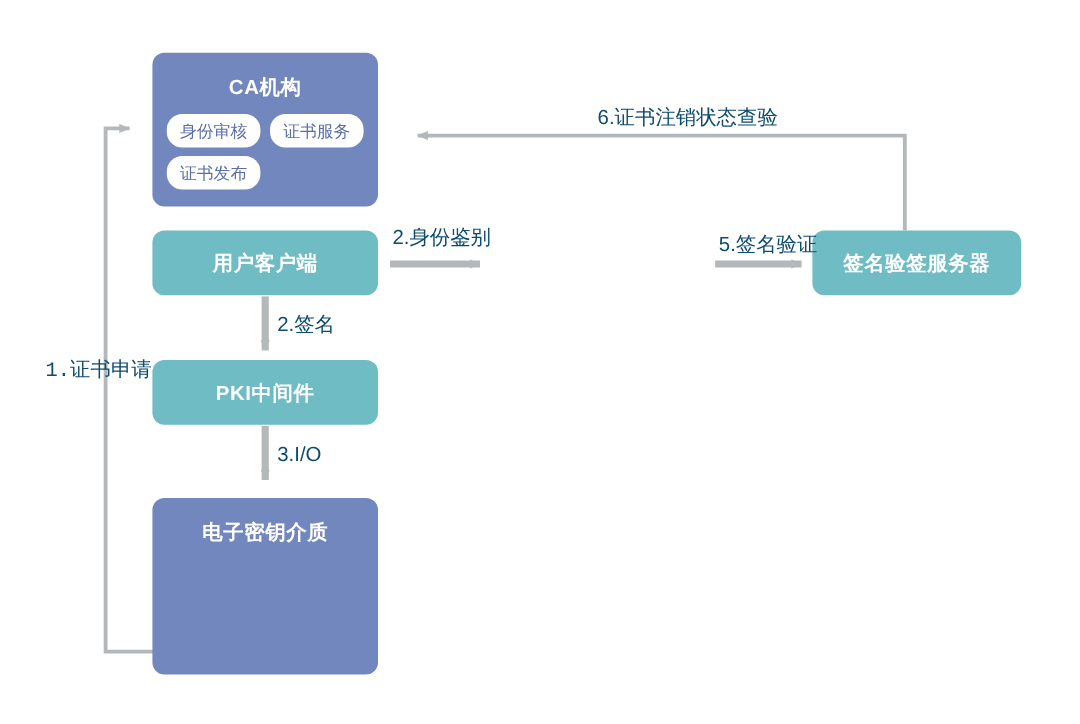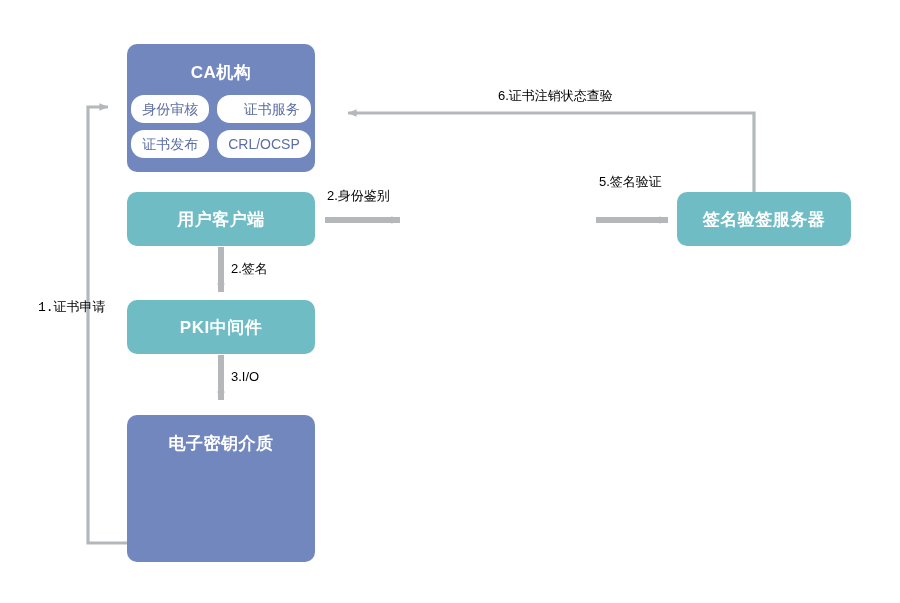--- a/index.html
+++ b/index.html
@@ -60,22 +60,22 @@
     font-size: 14px;
     line-height: 1;
     padding: 7px 11px;
     min-width: 76px;
     text-align: right;
     box-sizing: border-box;
     white-space: nowrap;
   }
   .edge-label {
     position: absolute;
-    color: #000000;
-    font-size: 13px;
+    color: #0c4a6e;
+    font-size: 17px;
     white-space: nowrap;
     line-height: 1;
   }
   svg.edges {
     position: absolute;
     left: 0;
     top: 0;
     width: 900px;
     height: 603px;
     pointer-events: none;
@@ -117,21 +117,20 @@
       <path d="M754,192 L754,113 L348,113" fill="none" stroke="#b4b8ba" stroke-width="3.2" marker-end="url(#ah)"></path>
     </g>
   </svg>
 
   <div class="node blue" style="left:127px; top:44px; width:188px; height:128px;">
     <div class="node-title">CA机构</div>
     <div class="pill-grid">
       <div class="pill">身份审核</div>
       <div class="pill">证书服务</div>
       <div class="pill">证书发布</div>
-      <div class="pill">CRL/OCSP</div>
     </div>
   </div>
 
   <div class="node teal" style="left:127px; top:192px; width:188px; height:54px;">
     <div class="node-title">用户客户端</div>
   </div>
 
   <div class="node teal" style="left:127px; top:300px; width:188px; height:54px;">
     <div class="node-title">PKI中间件</div>
   </div>
@@ -146,17 +145,17 @@
   </div>
 
   <div class="edge-label" style="left:38px; top:301px;font-family:Liberation Mono, monospace;">1.证书申请</div>
 
   <div class="edge-label" style="left:231px; top:262px;">2.签名</div>
 
   <div class="edge-label" style="left:231px; top:370px;">3.I/O</div>
 
   <div class="edge-label" style="left:327px; top:189px;">2.身份鉴别</div>
 
-  <div class="edge-label" style="left:599px; top:175px;">5.签名验证</div>
+  <div class="edge-label" style="left:599px; top:195px;">5.签名验证</div>
 
   <div class="edge-label" style="left:498px; top:89px;">6.证书注销状态查验</div>
 
 </div>
 
 </body></html>

